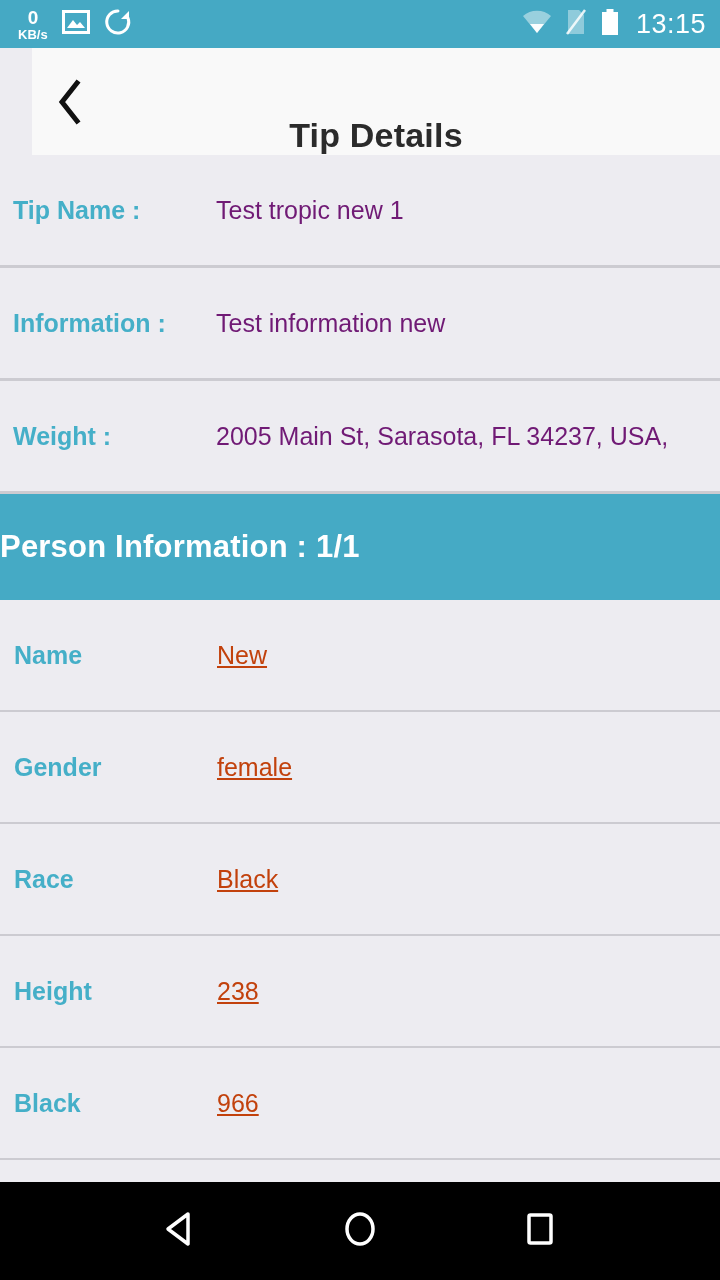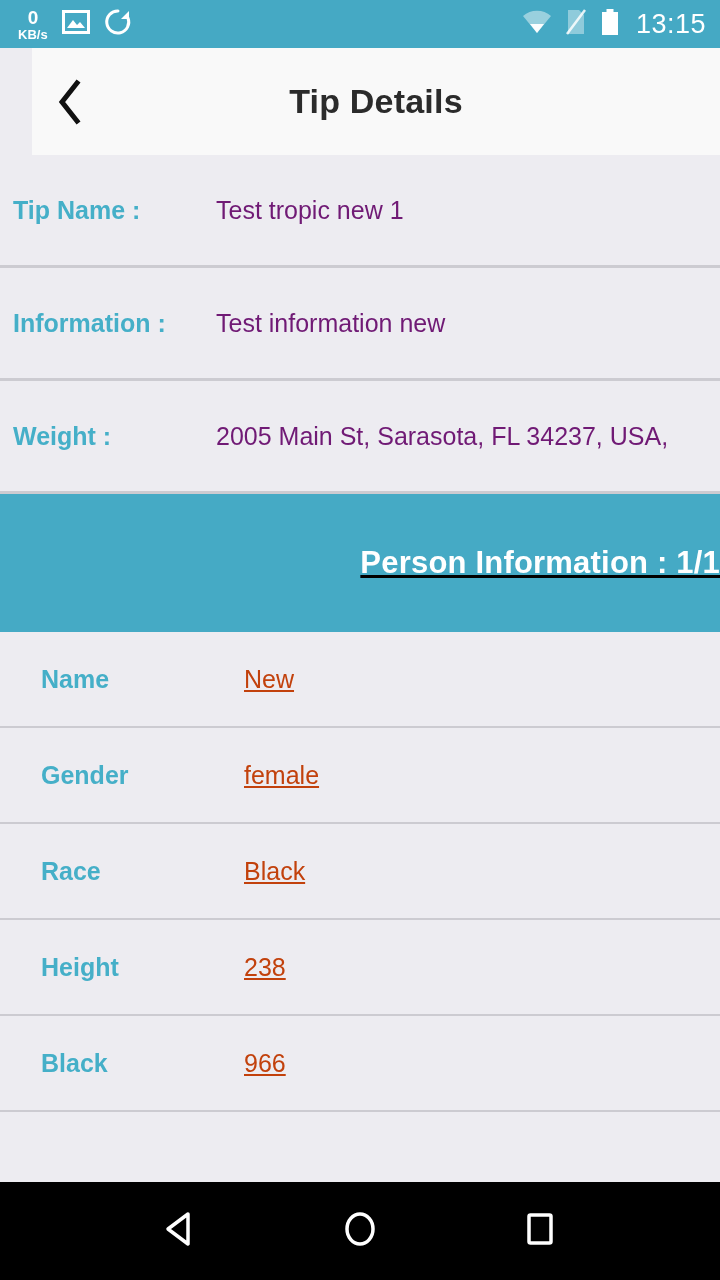--- a/index.html
+++ b/index.html
@@ -20,21 +20,21 @@
   .sb-right { display:flex; align-items:center; gap:13px; margin-left:auto; }
   .netspeed { display:flex; flex-direction:column; align-items:center; line-height:1; }
   .netspeed .num { font-size:19px; font-weight:700; letter-spacing:-.5px; }
   .netspeed .unit { font-size:13px; font-weight:700; margin-top:1px; }
   .sb-icon { display:block; }
   .clock { font-size:27px; font-weight:400; letter-spacing:.5px; margin-left:3px; }
 
   
   .app-bar {
     height:107px; background:#F9F9F9; flex:0 0 107px;
-    display:flex; align-items:center; position:relative;margin-left:32px;
+    display:flex; align-items:flex-end; position:relative;margin-left:32px;
   }
   .back-btn {
     width:76px; height:107px; display:flex; align-items:center; justify-content:center;
     cursor:pointer;
   }
   .back-btn svg { display:block; }
   .app-title {
     position:absolute; left:0; right:0; text-align:center;
     font-size:34px; font-weight:700; color:#2b2b2b; letter-spacing:.2px;
     pointer-events:none;
@@ -52,31 +52,31 @@
   .detail-row .lbl {
     color:#45AFC8; font-weight:700; font-size:25px;
     flex:0 0 203px; white-space:nowrap;
   }
   .detail-row .val {
     color:#701a75; font-size:25px; font-weight:400;
     white-space:nowrap; overflow:visible;
   }
 
   .section-band {
-    height:138px; background:#45AAC5;
-    display:flex; align-items:center; justify-content:flex-end;text-decoration:underline;
+    height:106px; background:#45AAC5;
+    display:flex; align-items:center; justify-content:flex-start;
   }
   .section-band .band-text {
     color:#fff; font-size:31px; font-weight:700; letter-spacing:.2px;
   }
 
   .person-row {
-    height:96px; background:#EDECF1;
+    height:112px; background:#EDECF1;
     border-bottom:2px solid #CCCBD1;
-    display:flex; align-items:center; padding-left:41px;
+    display:flex; align-items:center; padding-left:14px;
     overflow:hidden; white-space:nowrap;
   }
   .person-row .lbl {
     color:#45AFC8; font-weight:700; font-size:25px;
     flex:0 0 203px; white-space:nowrap;
   }
   .person-row .val { color:#c2410c; font-size:25px; font-weight:400; white-space:nowrap;text-decoration:underline; }
 
   
   .nav-bar {

